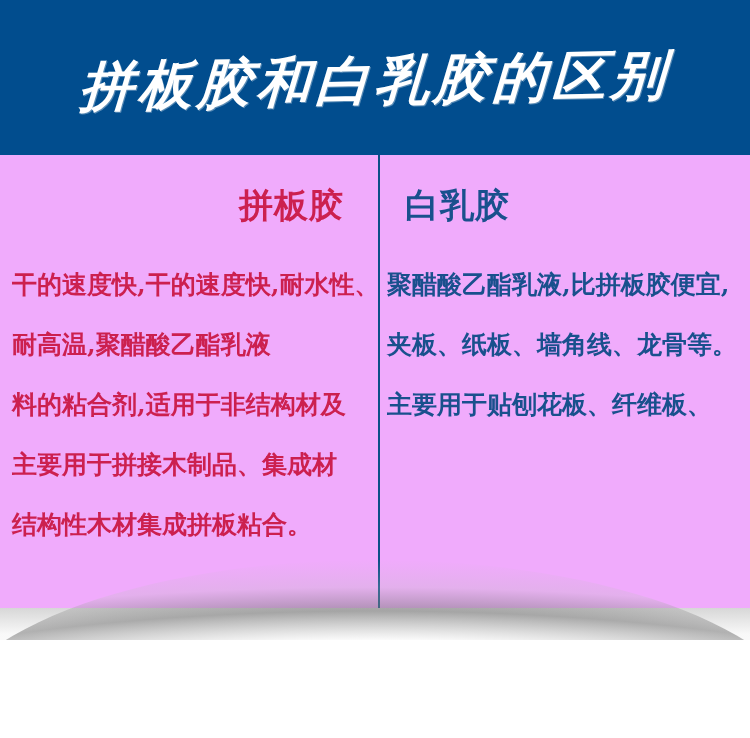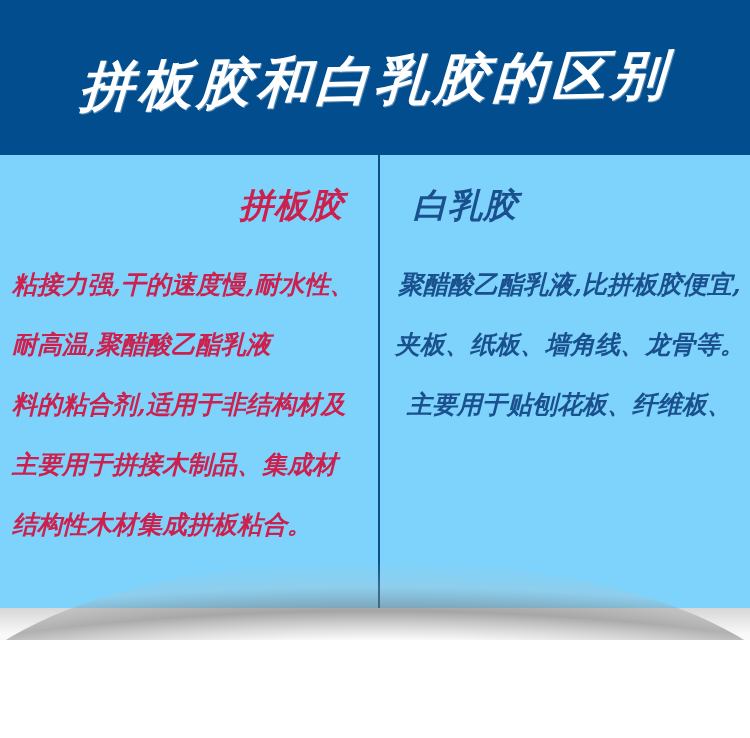--- a/index.html
+++ b/index.html
@@ -58,24 +58,23 @@
     box-sizing: border-box;
   }
 
   
   .card {
     position: absolute;
     left: 0;
     top: 155px;
     width: 750px;
     height: 453px;
-    background: #7dd3fc;
+    background: #f0abfc;
     display: flex;
     box-sizing: border-box;
-    font-style: italic;
   }
 
   
   .divider {
     position: absolute;
     left: 378px;
     top: 155px;
     width: 2px;
     height: 453px;
     background: #0d4f87;
@@ -88,22 +87,21 @@
     box-sizing: border-box;
   }
   .col-left {
     left: 0;
     width: 378px;
     padding: 0 14px 0 12px;
   }
   .col-right {
     left: 380px;
     width: 370px;
-    padding: 0 6px 0 15px;
-    text-align: center;
+    padding: 0 6px 0 7px;
   }
 
   .col-heading {
     font-family: "DejaVu Serif", "Liberation Serif", serif;
     font-size: 34px;
     font-weight: 700;
     line-height: 1;
     margin: 0;
     padding: 0;
     height: 100px;
@@ -182,21 +180,21 @@
 
   <div class="banner">
     <div class="banner-title">拼板胶和白乳胶的区别</div>
   </div>
 
   <div class="card">
 
     <div class="col col-left">
       <h2 class="col-heading">拼板胶</h2>
       <ul class="col-body">
-        <li>粘接力强,干的速度慢,耐水性、</li>
+        <li>干的速度快,干的速度快,耐水性、</li>
         <li>耐高温,聚醋酸乙酯乳液</li>
         <li>料的粘合剂,适用于非结构材及</li>
         <li>主要用于拼接木制品、集成材</li>
         <li>结构性木材集成拼板粘合。</li>
       </ul>
     </div>
 
     <div class="col col-right">
       <h2 class="col-heading">白乳胶</h2>
       <ul class="col-body">

